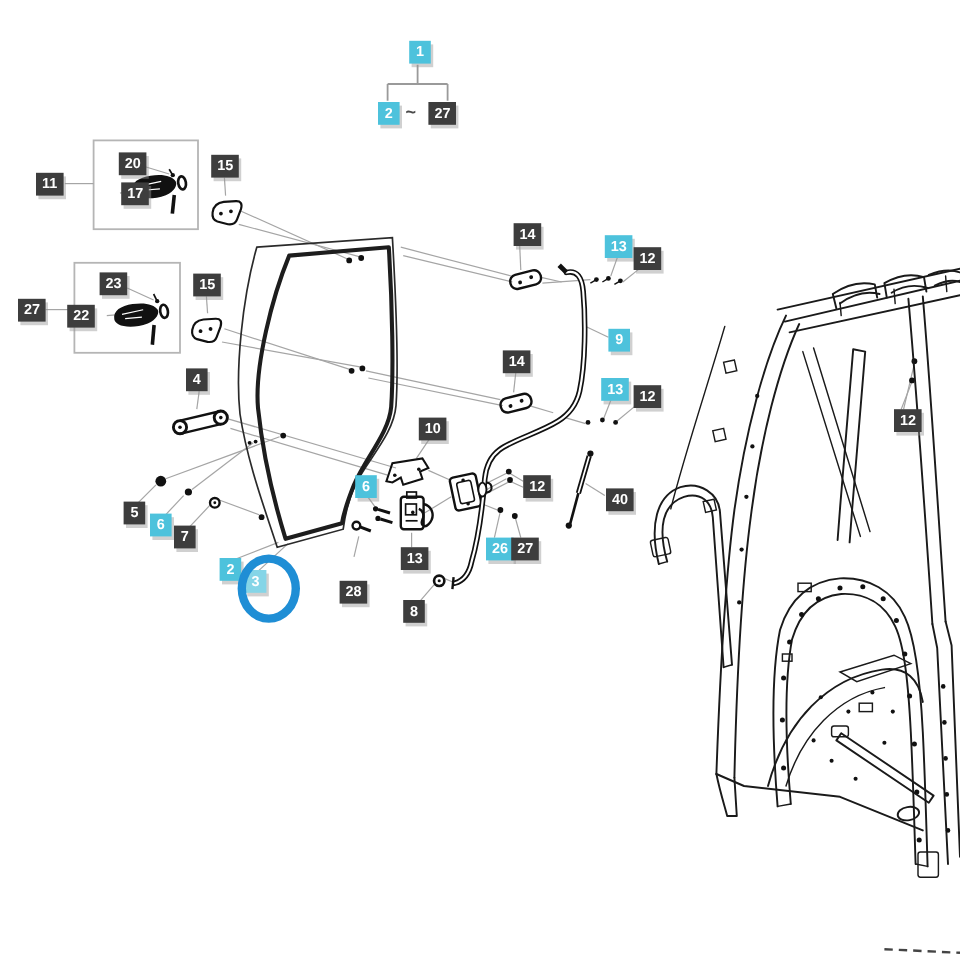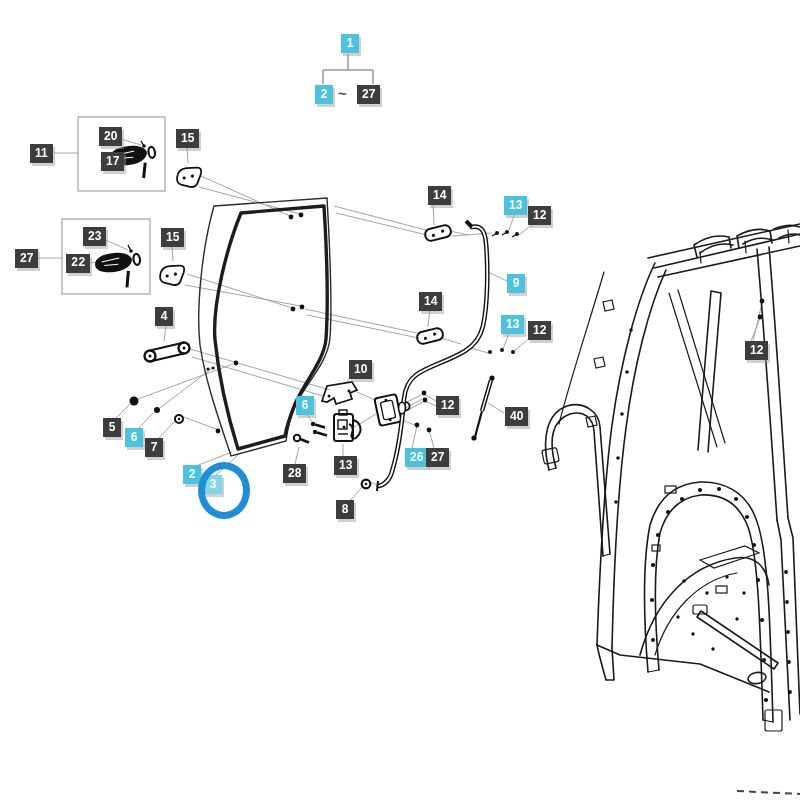--- a/index.html
+++ b/index.html
@@ -371,40 +371,40 @@
     <span class="tilde" style="left:338px;top:85px;">~</span>
   <div class="callout cyan" style="left: 341px; top: 34px;">1</div>
       <div class="callout cyan" style="left: 315px; top: 85px;">2</div>
       <div class="callout dark" style="left: 357px; top: 85px;">27</div>
       <div class="callout dark" style="left: 30px; top: 144px;">11</div>
       <div class="callout dark" style="left: 99px; top: 127px;">20</div>
       <div class="callout dark" style="left: 77px; top: 152px; margin-left: 24px;">17</div>
       <div class="callout dark" style="left: 176px; top: 129px;">15</div>
       <div class="callout dark" style="left: 15px; top: 249px;">27</div>
       <div class="callout dark" style="left: 83px; top: 227px;">23</div>
-      <div class="callout dark" style="left: 66px; top: 254px; font-family: Liberation Mono, monospace;">22</div>
+      <div class="callout dark" style="left: 56px; top: 254px;">22</div>
       <div class="callout dark" style="left: 161px; top: 228px;">15</div>
       <div class="callout dark" style="left: 155px; top: 307px;">4</div>
       <div class="callout dark" style="left: 428px; top: 186px;">14</div>
       <div class="callout cyan" style="left: 504px; top: 196px;">13</div>
       <div class="callout dark" style="left: 528px; top: 206px;">12</div>
       <div class="callout cyan" style="left: 507px; top: 274px;">9</div>
       <div class="callout dark" style="left: 419px; top: 292px;">14</div>
       <div class="callout cyan" style="left: 501px; top: 315px;">13</div>
       <div class="callout dark" style="left: 528px; top: 321px;">12</div>
-      <div class="callout dark" style="left: 349px; top: 348px; margin-top: 12px;">10</div>
+      <div class="callout dark" style="left: 349px; top: 348px;">10</div>
       <div class="callout cyan" style="left: 296px; top: 396px;">6</div>
       <div class="callout dark" style="left: 436px; top: 396px;">12</div>
       <div class="callout dark" style="left: 103px; top: 418px;">5</div>
       <div class="callout cyan" style="left: 125px; top: 428px;">6</div>
       <div class="callout dark" style="left: 145px; top: 438px;">7</div>
       <div class="callout dark" style="left: 505px; top: 407px;">40</div>
       <div class="callout cyan" style="left: 183px; top: 465px;">2</div>
       <div class="callout cyan-light" style="left: 204px; top: 475px;">3</div>
-      <div class="callout dark" style="left: 283px; top: 464px;">28</div>
+      <div class="callout dark" style="left: 283px; top: 484px;">28</div>
       <div class="callout dark" style="left: 334px; top: 456px;">13</div>
       <div class="callout cyan" style="left: 405px; top: 448px;">26</div>
       <div class="callout dark" style="left: 426px; top: 448px;">27</div>
       <div class="callout dark" style="left: 336px; top: 500px;">8</div>
       <div class="callout dark" style="left: 745px; top: 341px;">12</div>
     </div>
 
   <div class="highlight-ring"></div>
 </div>
 

